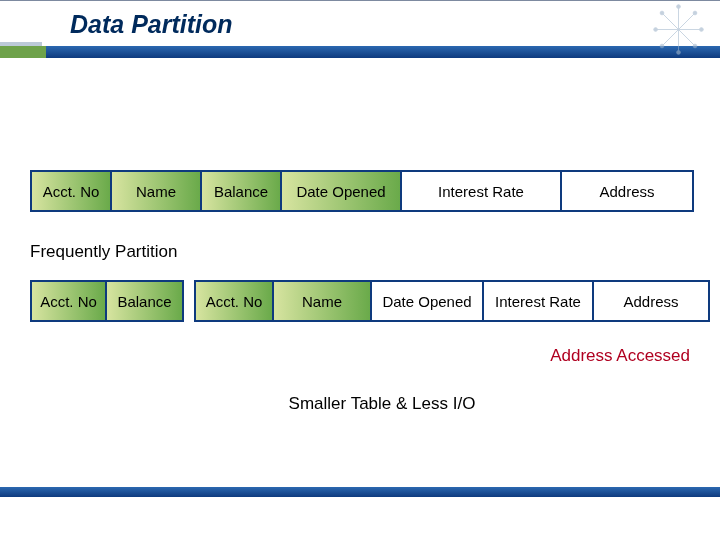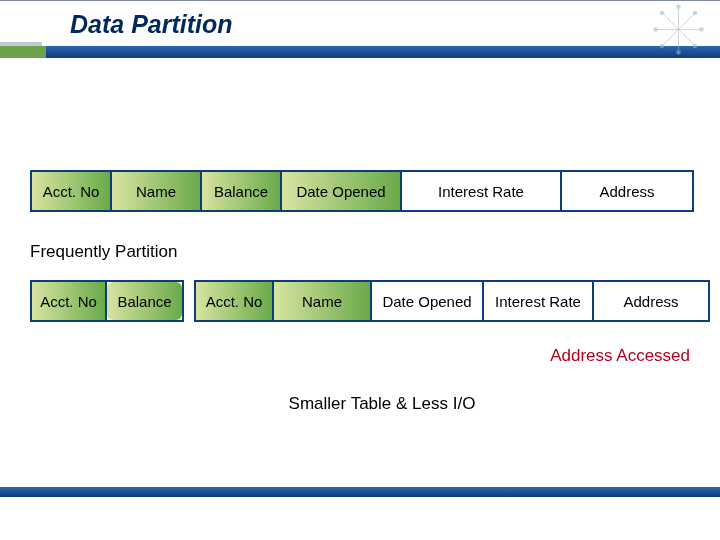--- a/index.html
+++ b/index.html
@@ -103,21 +103,20 @@
     display: flex;
     align-items: center;
     justify-content: center;
     font-size: 15px;
     height: 38px;
     box-sizing: border-box;
     border-right: 2px solid #0e3a7e;
   }
   .cell:last-child {
     border-right: none;
-    border-radius: 6px;
   }
   .cell-fill {
     background: linear-gradient(to right, #d7e4a0 0%, #6aaa4a 100%);
   }
 
   
   .row-main { top: 170px; left: 30px; width: 660px; }
   .row-main .c0 { width: 80px; }
   .row-main .c1 { width: 90px; }
   .row-main .c2 { width: 80px; }

